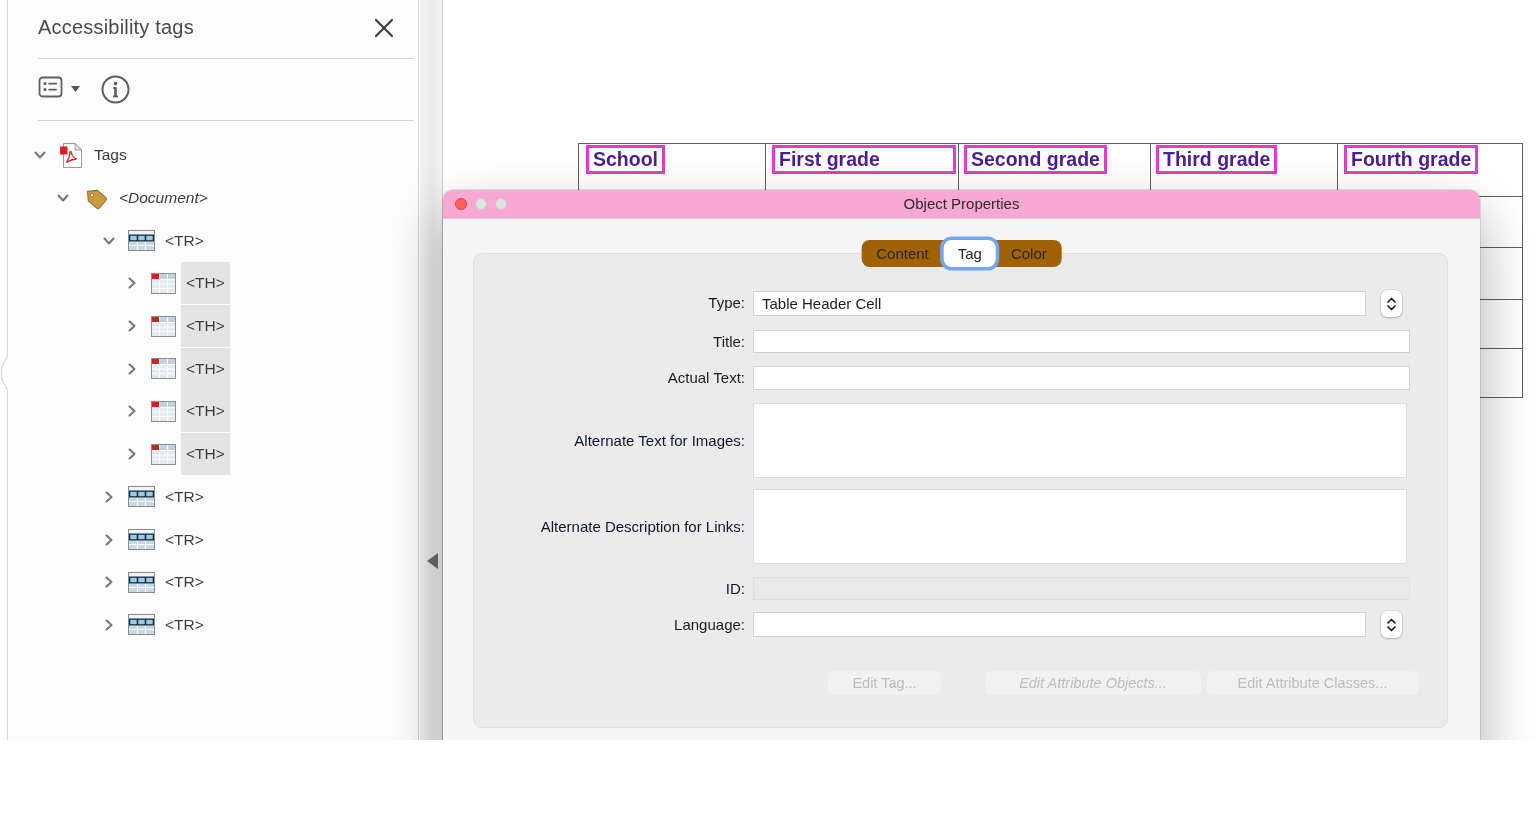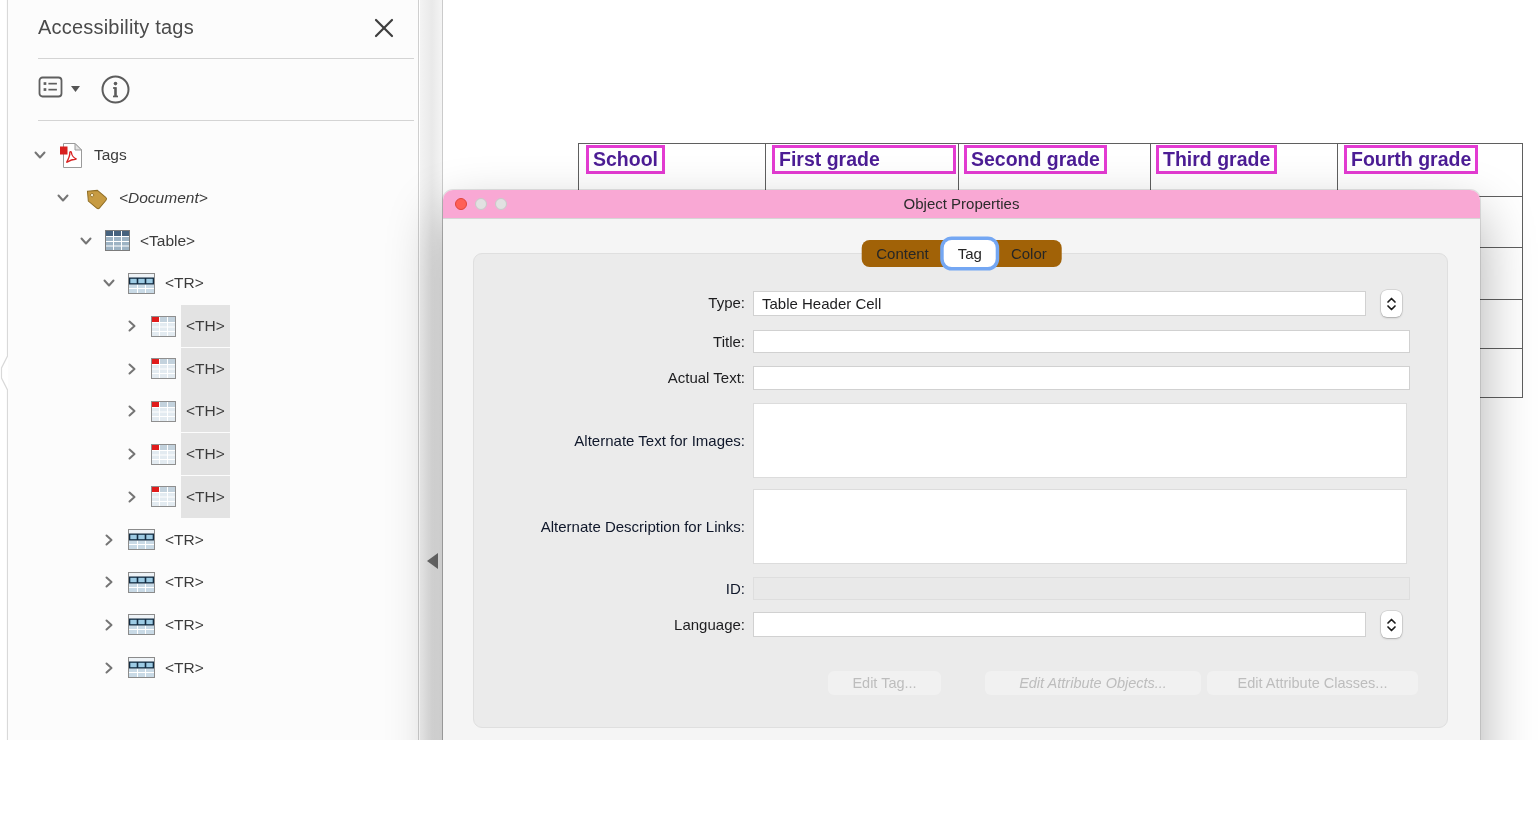--- a/index.html
+++ b/index.html
@@ -169,41 +169,20 @@
           </span>
           <span class="ticon">
             <svg width="27" height="26" viewBox="0 0 27 26" style="overflow:visible">
     <g transform="rotate(40 13.5 13)">
       <path d="M3 13 L10 6 H21 A2 2 0 0 1 23 8 V18 A2 2 0 0 1 21 20 H10 Z" fill="#c79b42" stroke="#8f6d23"></path>
       <circle cx="9" cy="13" r="1.7" fill="#f4e9c8" stroke="#8f6d23" stroke-width="0.8"></circle>
     </g>
             </svg>
           </span>
           <span class="tlabel">&lt;Document&gt;</span>
-        </div>
-        <div class="tree-row" style="padding-left: 70px;">
-          <span class="chev">
-            <svg width="14" height="14">
-              <polyline points="2.5,4.5 7,9.5 11.5,4.5" fill="none" stroke="#757575" stroke-width="2" stroke-linecap="round" stroke-linejoin="round"></polyline>
-            </svg>
-          </span>
-          <span class="ticon">
-            <svg width="25" height="21" viewBox="0 0 25 21">
-    <rect x="0.5" y="0.5" width="24" height="20" fill="#9db3c4" stroke="#7b7b7b"></rect>
-    <rect x="1" y="1" width="23" height="5" fill="#46627e"></rect>
-    <g stroke="#fff" stroke-width="1">
-      <line x1="8.5" y1="1" x2="8.5" y2="20"></line>
-                <line x1="16.5" y1="1" x2="16.5" y2="20"></line>
-      <line x1="1" y1="6.5" x2="24" y2="6.5"></line>
-                <line x1="1" y1="11.5" x2="24" y2="11.5"></line>
-                <line x1="1" y1="16" x2="24" y2="16"></line>
-    </g>
-            </svg>
-          </span>
-          <span class="tlabel">&lt;Table&gt;</span>
         </div>
         <div class="tree-row" style="padding-left: 93px;">
           <span class="chev">
             <svg width="14" height="14">
               <polyline points="2.5,4.5 7,9.5 11.5,4.5" fill="none" stroke="#757575" stroke-width="2" stroke-linecap="round" stroke-linejoin="round"></polyline>
             </svg>
           </span>
           <span class="ticon">
             <svg width="27" height="21" viewBox="0 0 27 21">
     <rect x="0.5" y="0.5" width="26" height="20" fill="#eef3f7" stroke="#8b8b8b"></rect>

